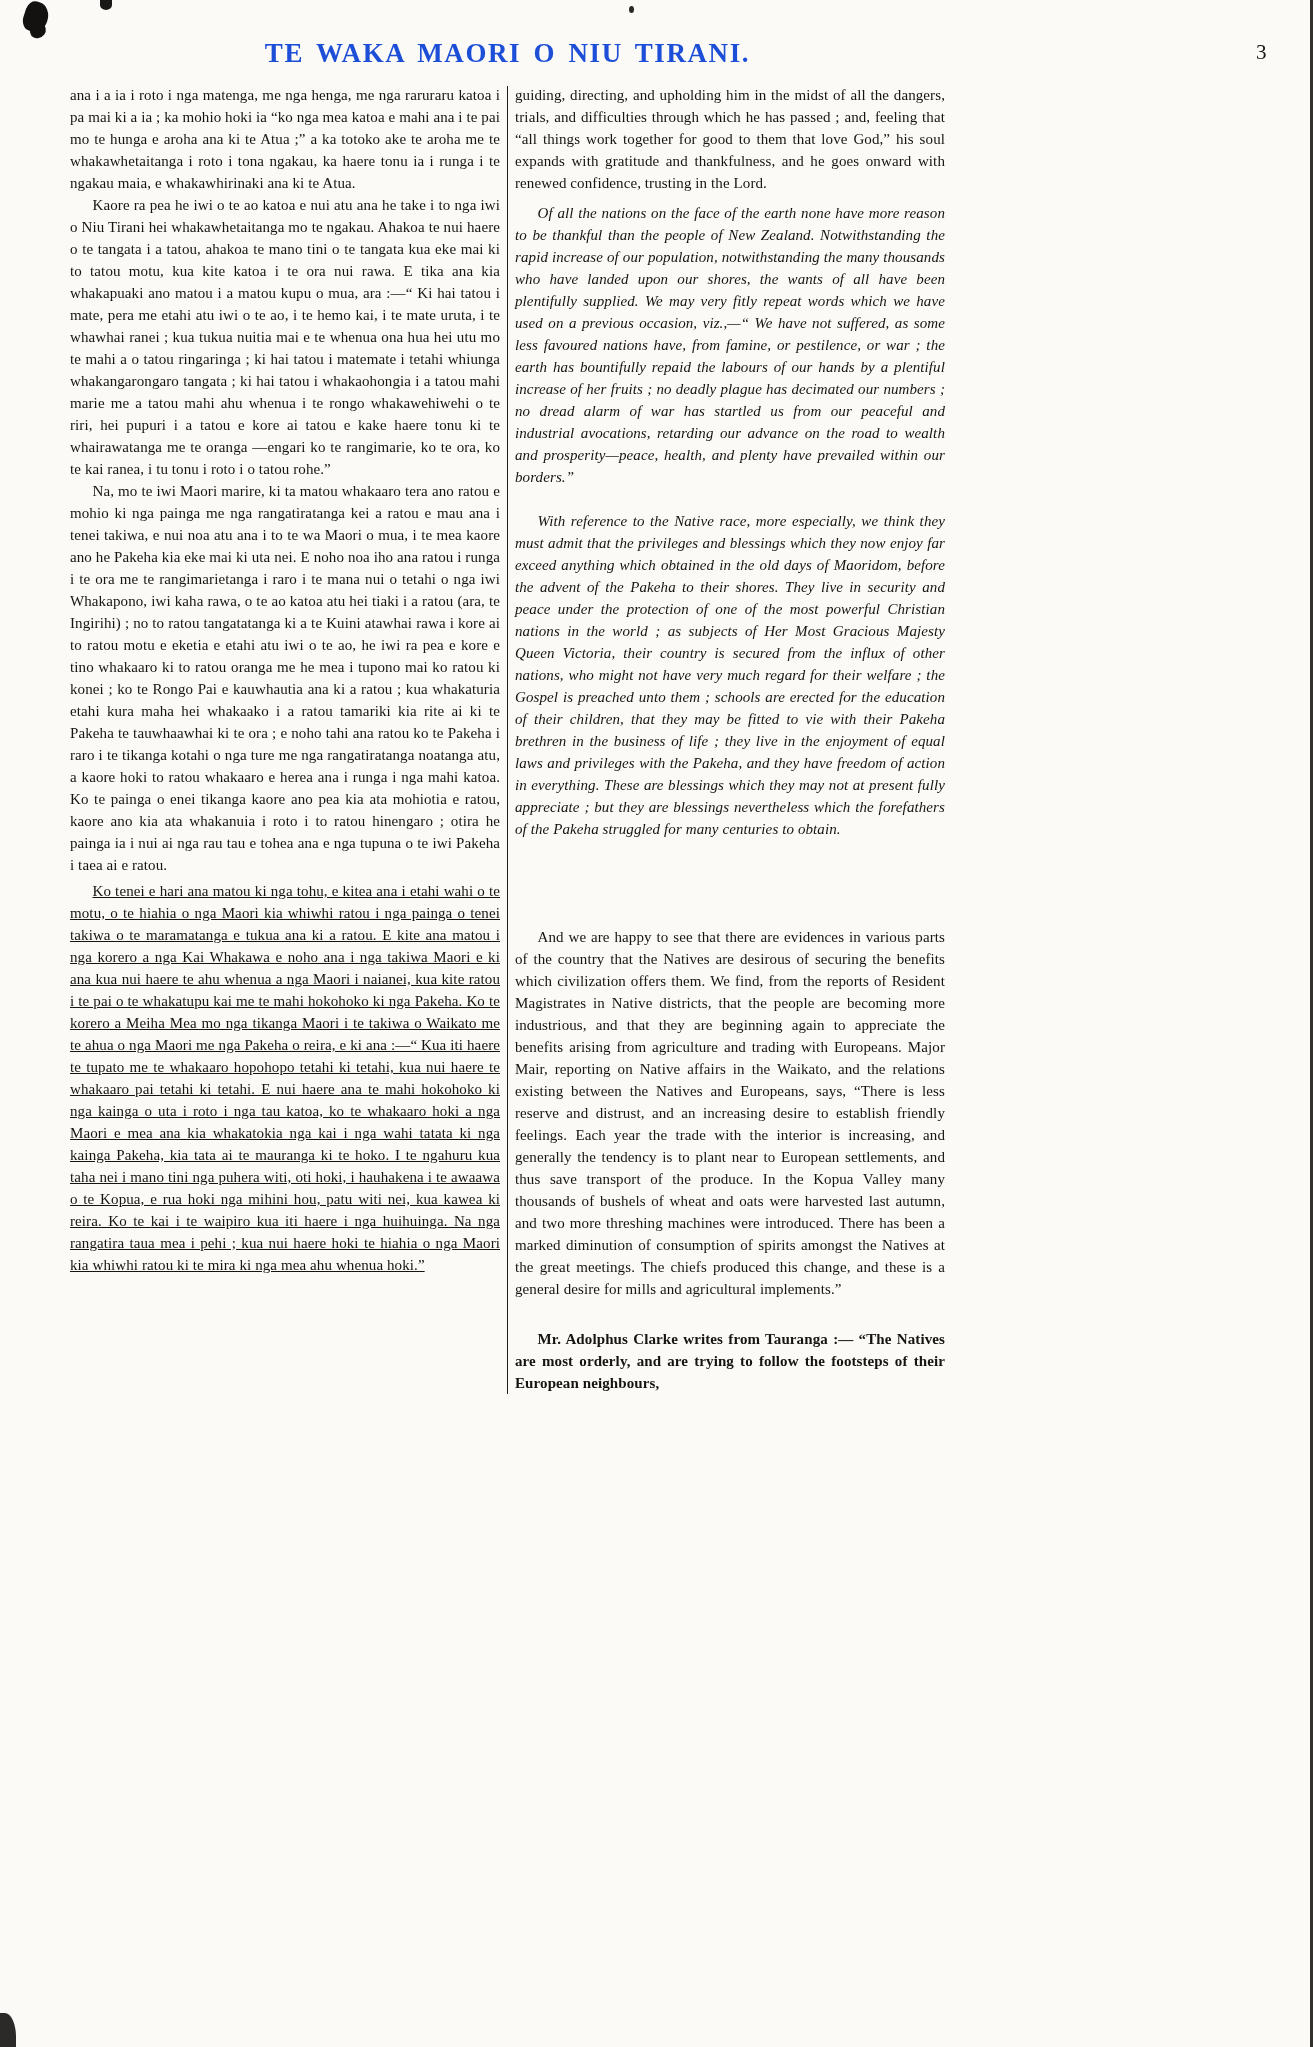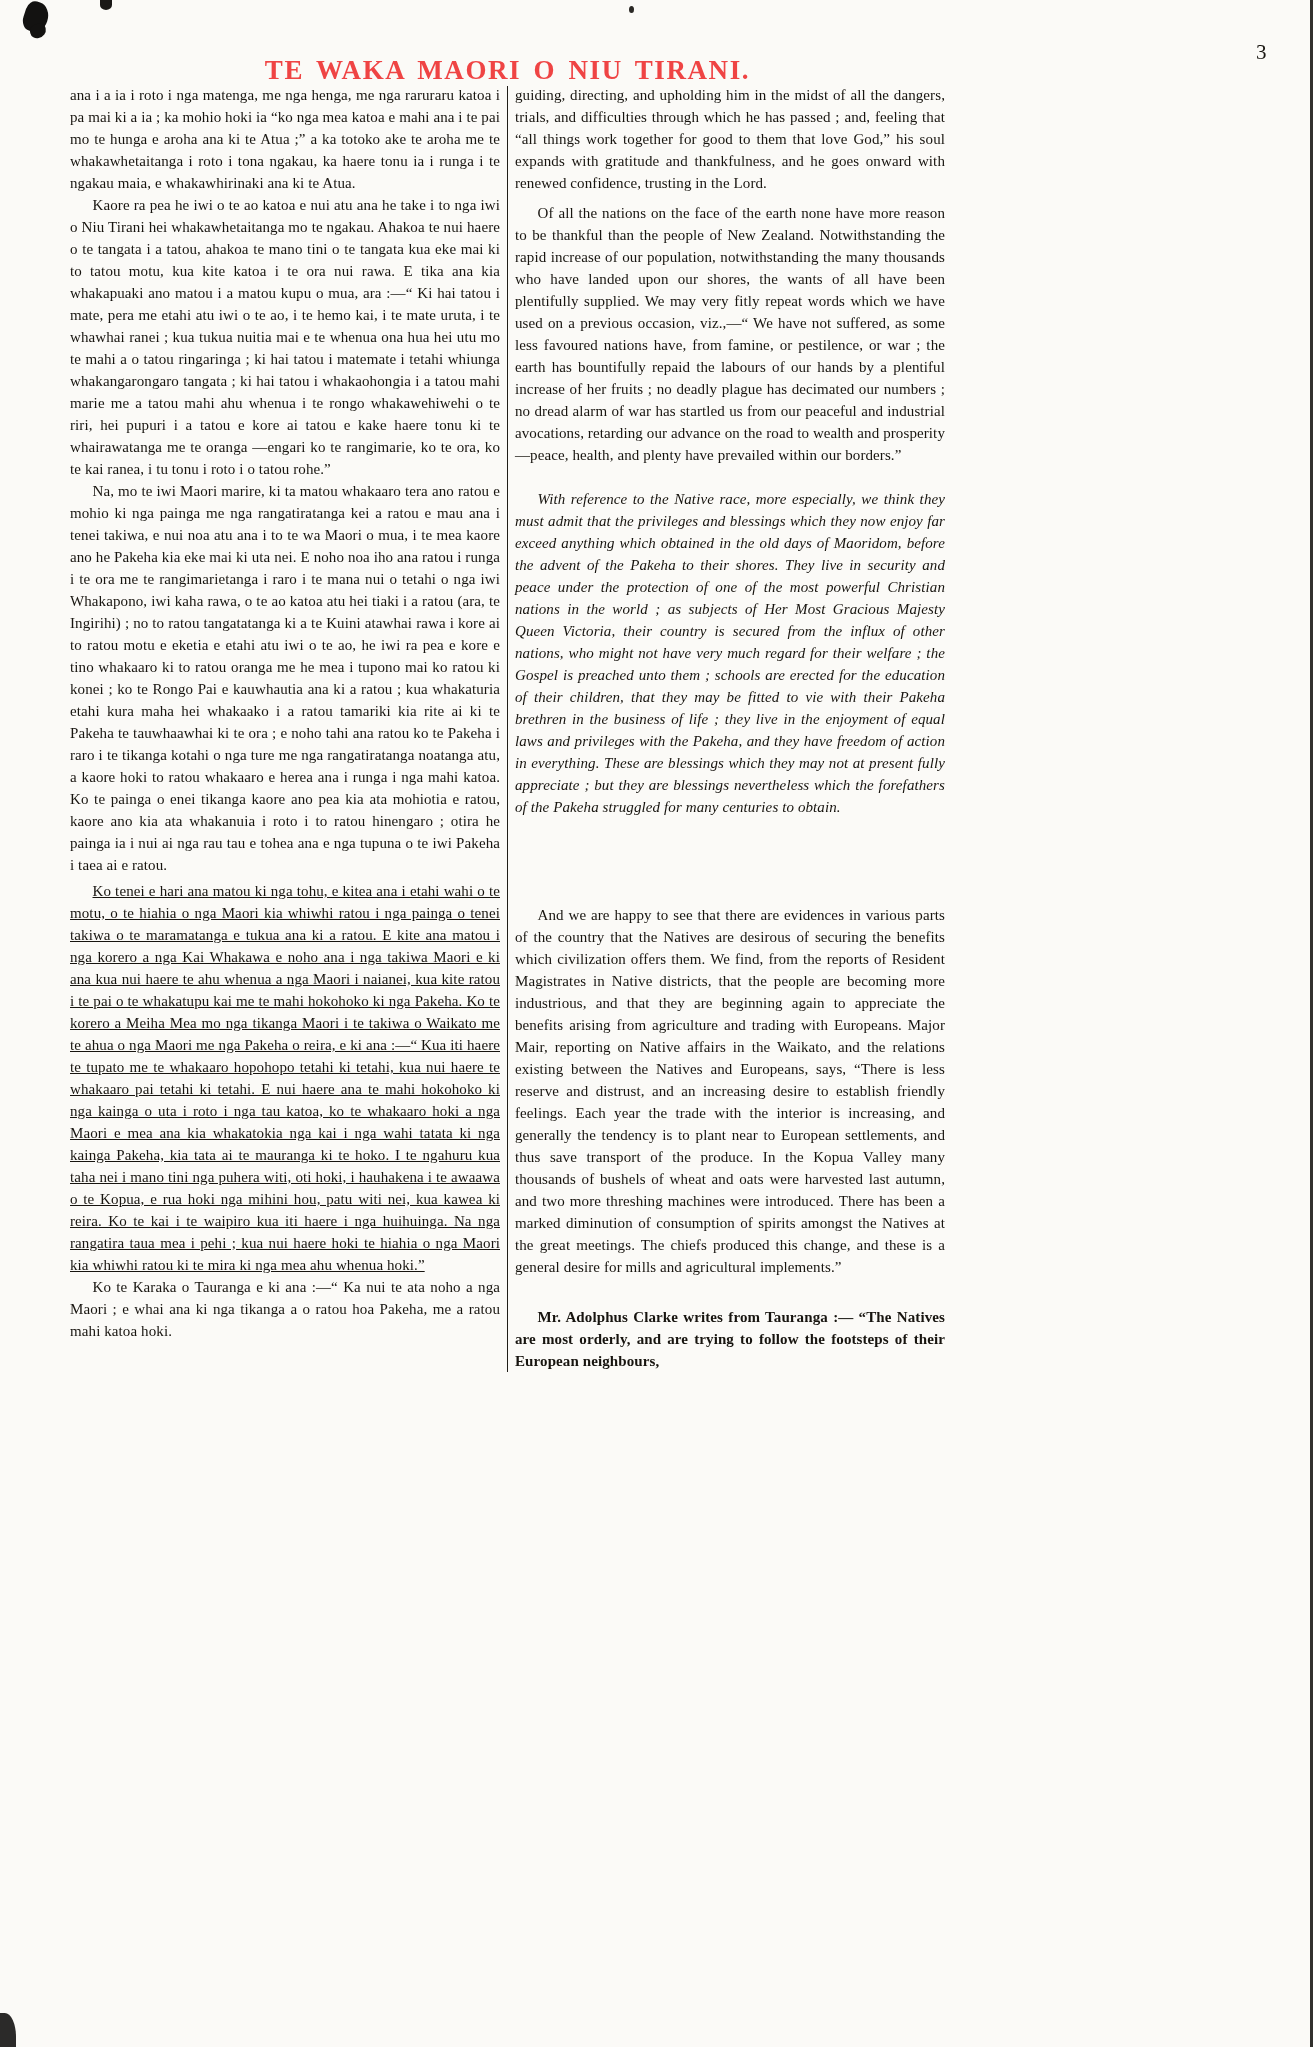--- a/index.html
+++ b/index.html
@@ -46,26 +46,26 @@
   }
   
   .header-row {
     position: absolute;
     top: 38px;
     left: 70px;
     width: 875px;
     text-align: center;
   }
   .masthead {
-    margin: 17px;
+    margin: 0;
     font-size: 27px;
     font-weight: 700;
     letter-spacing: 1.6px;
     word-spacing: 4px;
-    color: #ef4444;
+    color: #1d4ed8;
   }
   .pagenum {
     position: absolute;
     top: 40px;
     left: 1256px;
     font-size: 21px;
     font-weight: 400;
     color: #1a1712;
   }
   
@@ -93,21 +93,21 @@
     text-indent: 0;
   }
   .rule {
     flex: 0 0 1px;
     width: 1px;
     background: #201d18;
     margin: 2px 7px 0 7px;
     align-self: stretch;
   }
   
-  .gap8  { margin-top: 8px  !important; }
+  .gap8  { margin-top: 8px  !important; font-style: italic; }
   .gap22 { margin-top: 22px !important; font-style: italic; }
   .gap28 { margin-top: 28px !important; font-weight: bold; }
   .gap86 { margin-top: 86px !important; }
   .gap4  { margin-top: 4px  !important; text-decoration: underline; }
 </style>
 </head>
 <body>
 
 <div class="page">
 
@@ -123,21 +123,20 @@
   </div>
   <div class="pagenum">3</div>
 
   <main class="columns">
 
     <section class="col">
       <p class="cont">ana i a ia i roto i nga matenga, me nga henga, me nga raruraru katoa i pa mai ki a ia ; ka mohio hoki ia “ko nga mea katoa e mahi ana i te pai mo te hunga e aroha ana ki te Atua ;” a ka totoko ake te aroha me te whakawhetaitanga i roto i tona ngakau, ka haere tonu ia i runga i te ngakau maia, e whakawhirinaki ana ki te Atua.</p>
       <p>Kaore ra pea he iwi o te ao katoa e nui atu ana he take i to nga iwi o Niu Tirani hei whakawhetaitanga mo te ngakau. Ahakoa te nui haere o te tangata i a tatou, ahakoa te mano tini o te tangata kua eke mai ki to tatou motu, kua kite katoa i te ora nui rawa. E tika ana kia whakapuaki ano matou i a matou kupu o mua, ara :—“ Ki hai tatou i mate, pera me etahi atu iwi o te ao, i te hemo kai, i te mate uruta, i te whawhai ranei ; kua tukua nuitia mai e te whenua ona hua hei utu mo te mahi a o tatou ringaringa ; ki hai tatou i matemate i tetahi whiunga whakangarongaro tangata ; ki hai tatou i whakaohongia i a tatou mahi marie me a tatou mahi ahu whenua i te rongo whakawehiwehi o te riri, hei pupuri i a tatou e kore ai tatou e kake haere tonu ki te whairawatanga me te oranga —engari ko te rangimarie, ko te ora, ko te kai ranea, i tu tonu i roto i o tatou rohe.”</p>
       <p>Na, mo te iwi Maori marire, ki ta matou whakaaro tera ano ratou e mohio ki nga painga me nga rangatiratanga kei a ratou e mau ana i tenei takiwa, e nui noa atu ana i to te wa Maori o mua, i te mea kaore ano he Pakeha kia eke mai ki uta nei. E noho noa iho ana ratou i runga i te ora me te rangimarietanga i raro i te mana nui o tetahi o nga iwi Whakapono, iwi kaha rawa, o te ao katoa atu hei tiaki i a ratou (ara, te Ingirihi) ; no to ratou tangatatanga ki a te Kuini atawhai rawa i kore ai to ratou motu e eketia e etahi atu iwi o te ao, he iwi ra pea e kore e tino whakaaro ki to ratou oranga me he mea i tupono mai ko ratou ki konei ; ko te Rongo Pai e kauwhautia ana ki a ratou ; kua whakaturia etahi kura maha hei whakaako i a ratou tamariki kia rite ai ki te Pakeha te tauwhaawhai ki te ora ; e noho tahi ana ratou ko te Pakeha i raro i te tikanga kotahi o nga ture me nga rangatiratanga noatanga atu, a kaore hoki to ratou whakaaro e herea ana i runga i nga mahi katoa. Ko te painga o enei tikanga kaore ano pea kia ata mohiotia e ratou, kaore ano kia ata whakanuia i roto i to ratou hinengaro ; otira he painga ia i nui ai nga rau tau e tohea ana e nga tupuna o te iwi Pakeha i taea ai e ratou.</p>
       <p class="gap4">Ko tenei e hari ana matou ki nga tohu, e kitea ana i etahi wahi o te motu, o te hiahia o nga Maori kia whiwhi ratou i nga painga o tenei takiwa o te maramatanga e tukua ana ki a ratou. E kite ana matou i nga korero a nga Kai Whakawa e noho ana i nga takiwa Maori e ki ana kua nui haere te ahu whenua a nga Maori i naianei, kua kite ratou i te pai o te whakatupu kai me te mahi hokohoko ki nga Pakeha. Ko te korero a Meiha Mea mo nga tikanga Maori i te takiwa o Waikato me te ahua o nga Maori me nga Pakeha o reira, e ki ana :—“ Kua iti haere te tupato me te whakaaro hopohopo tetahi ki tetahi, kua nui haere te whakaaro pai tetahi ki tetahi. E nui haere ana te mahi hokohoko ki nga kainga o uta i roto i nga tau katoa, ko te whakaaro hoki a nga Maori e mea ana kia whakatokia nga kai i nga wahi tatata ki nga kainga Pakeha, kia tata ai te mauranga ki te hoko. I te ngahuru kua taha nei i mano tini nga puhera witi, oti hoki, i hauhakena i te awaawa o te Kopua, e rua hoki nga mihini hou, patu witi nei, kua kawea ki reira. Ko te kai i te waipiro kua iti haere i nga huihuinga. Na nga rangatira taua mea i pehi ; kua nui haere hoki te hiahia o nga Maori kia whiwhi ratou ki te mira ki nga mea ahu whenua hoki.”</p>
-      <p>Ko te Karaka o Tauranga e ki ana :—“ Ka nui te ata noho a nga Maori ; e whai ana ki nga tikanga a o ratou hoa Pakeha, me a ratou mahi katoa hoki.</p>
     </section>
 
     <div class="rule"></div>
 
     <section class="col">
       <p class="cont">guiding, directing, and upholding him in the midst of all the dangers, trials, and difficulties through which he has passed ; and, feeling that “all things work together for good to them that love God,” his soul expands with gratitude and thankfulness, and he goes onward with renewed confidence, trusting in the Lord.</p>
       <p class="gap8">Of all the nations on the face of the earth none have more reason to be thankful than the people of New Zealand. Notwithstanding the rapid increase of our population, notwithstanding the many thousands who have landed upon our shores, the wants of all have been plentifully supplied. We may very fitly repeat words which we have used on a previous occasion, viz.,—“ We have not suffered, as some less favoured nations have, from famine, or pestilence, or war ; the earth has bountifully repaid the labours of our hands by a plentiful increase of her fruits ; no deadly plague has decimated our numbers ; no dread alarm of war has startled us from our peaceful and industrial avocations, retarding our advance on the road to wealth and prosperity—peace, health, and plenty have prevailed within our borders.”</p>
       <p class="gap22">With reference to the Native race, more especially, we think they must admit that the privileges and blessings which they now enjoy far exceed anything which obtained in the old days of Maoridom, before the advent of the Pakeha to their shores. They live in security and peace under the protection of one of the most powerful Christian nations in the world ; as subjects of Her Most Gracious Majesty Queen Victoria, their country is secured from the influx of other nations, who might not have very much regard for their welfare ; the Gospel is preached unto them ; schools are erected for the education of their children, that they may be fitted to vie with their Pakeha brethren in the business of life ; they live in the enjoyment of equal laws and privileges with the Pakeha, and they have freedom of action in everything. These are blessings which they may not at present fully appreciate ; but they are blessings nevertheless which the forefathers of the Pakeha struggled for many centuries to obtain.</p>
       <p class="gap86">And we are happy to see that there are evidences in various parts of the country that the Natives are desirous of securing the benefits which civilization offers them. We find, from the reports of Resident Magistrates in Native districts, that the people are becoming more industrious, and that they are beginning again to appreciate the benefits arising from agriculture and trading with Europeans. Major Mair, reporting on Native affairs in the Waikato, and the relations existing between the Natives and Europeans, says, “There is less reserve and distrust, and an increasing desire to establish friendly feelings. Each year the trade with the interior is increasing, and generally the tendency is to plant near to European settlements, and thus save transport of the produce. In the Kopua Valley many thousands of bushels of wheat and oats were harvested last autumn, and two more threshing machines were introduced. There has been a marked diminution of consumption of spirits amongst the Natives at the great meetings. The chiefs produced this change, and these is a general desire for mills and agricultural implements.”</p>
       <p class="gap28">Mr. Adolphus Clarke writes from Tauranga :— “The Natives are most orderly, and are trying to follow the footsteps of their European neighbours,</p>

